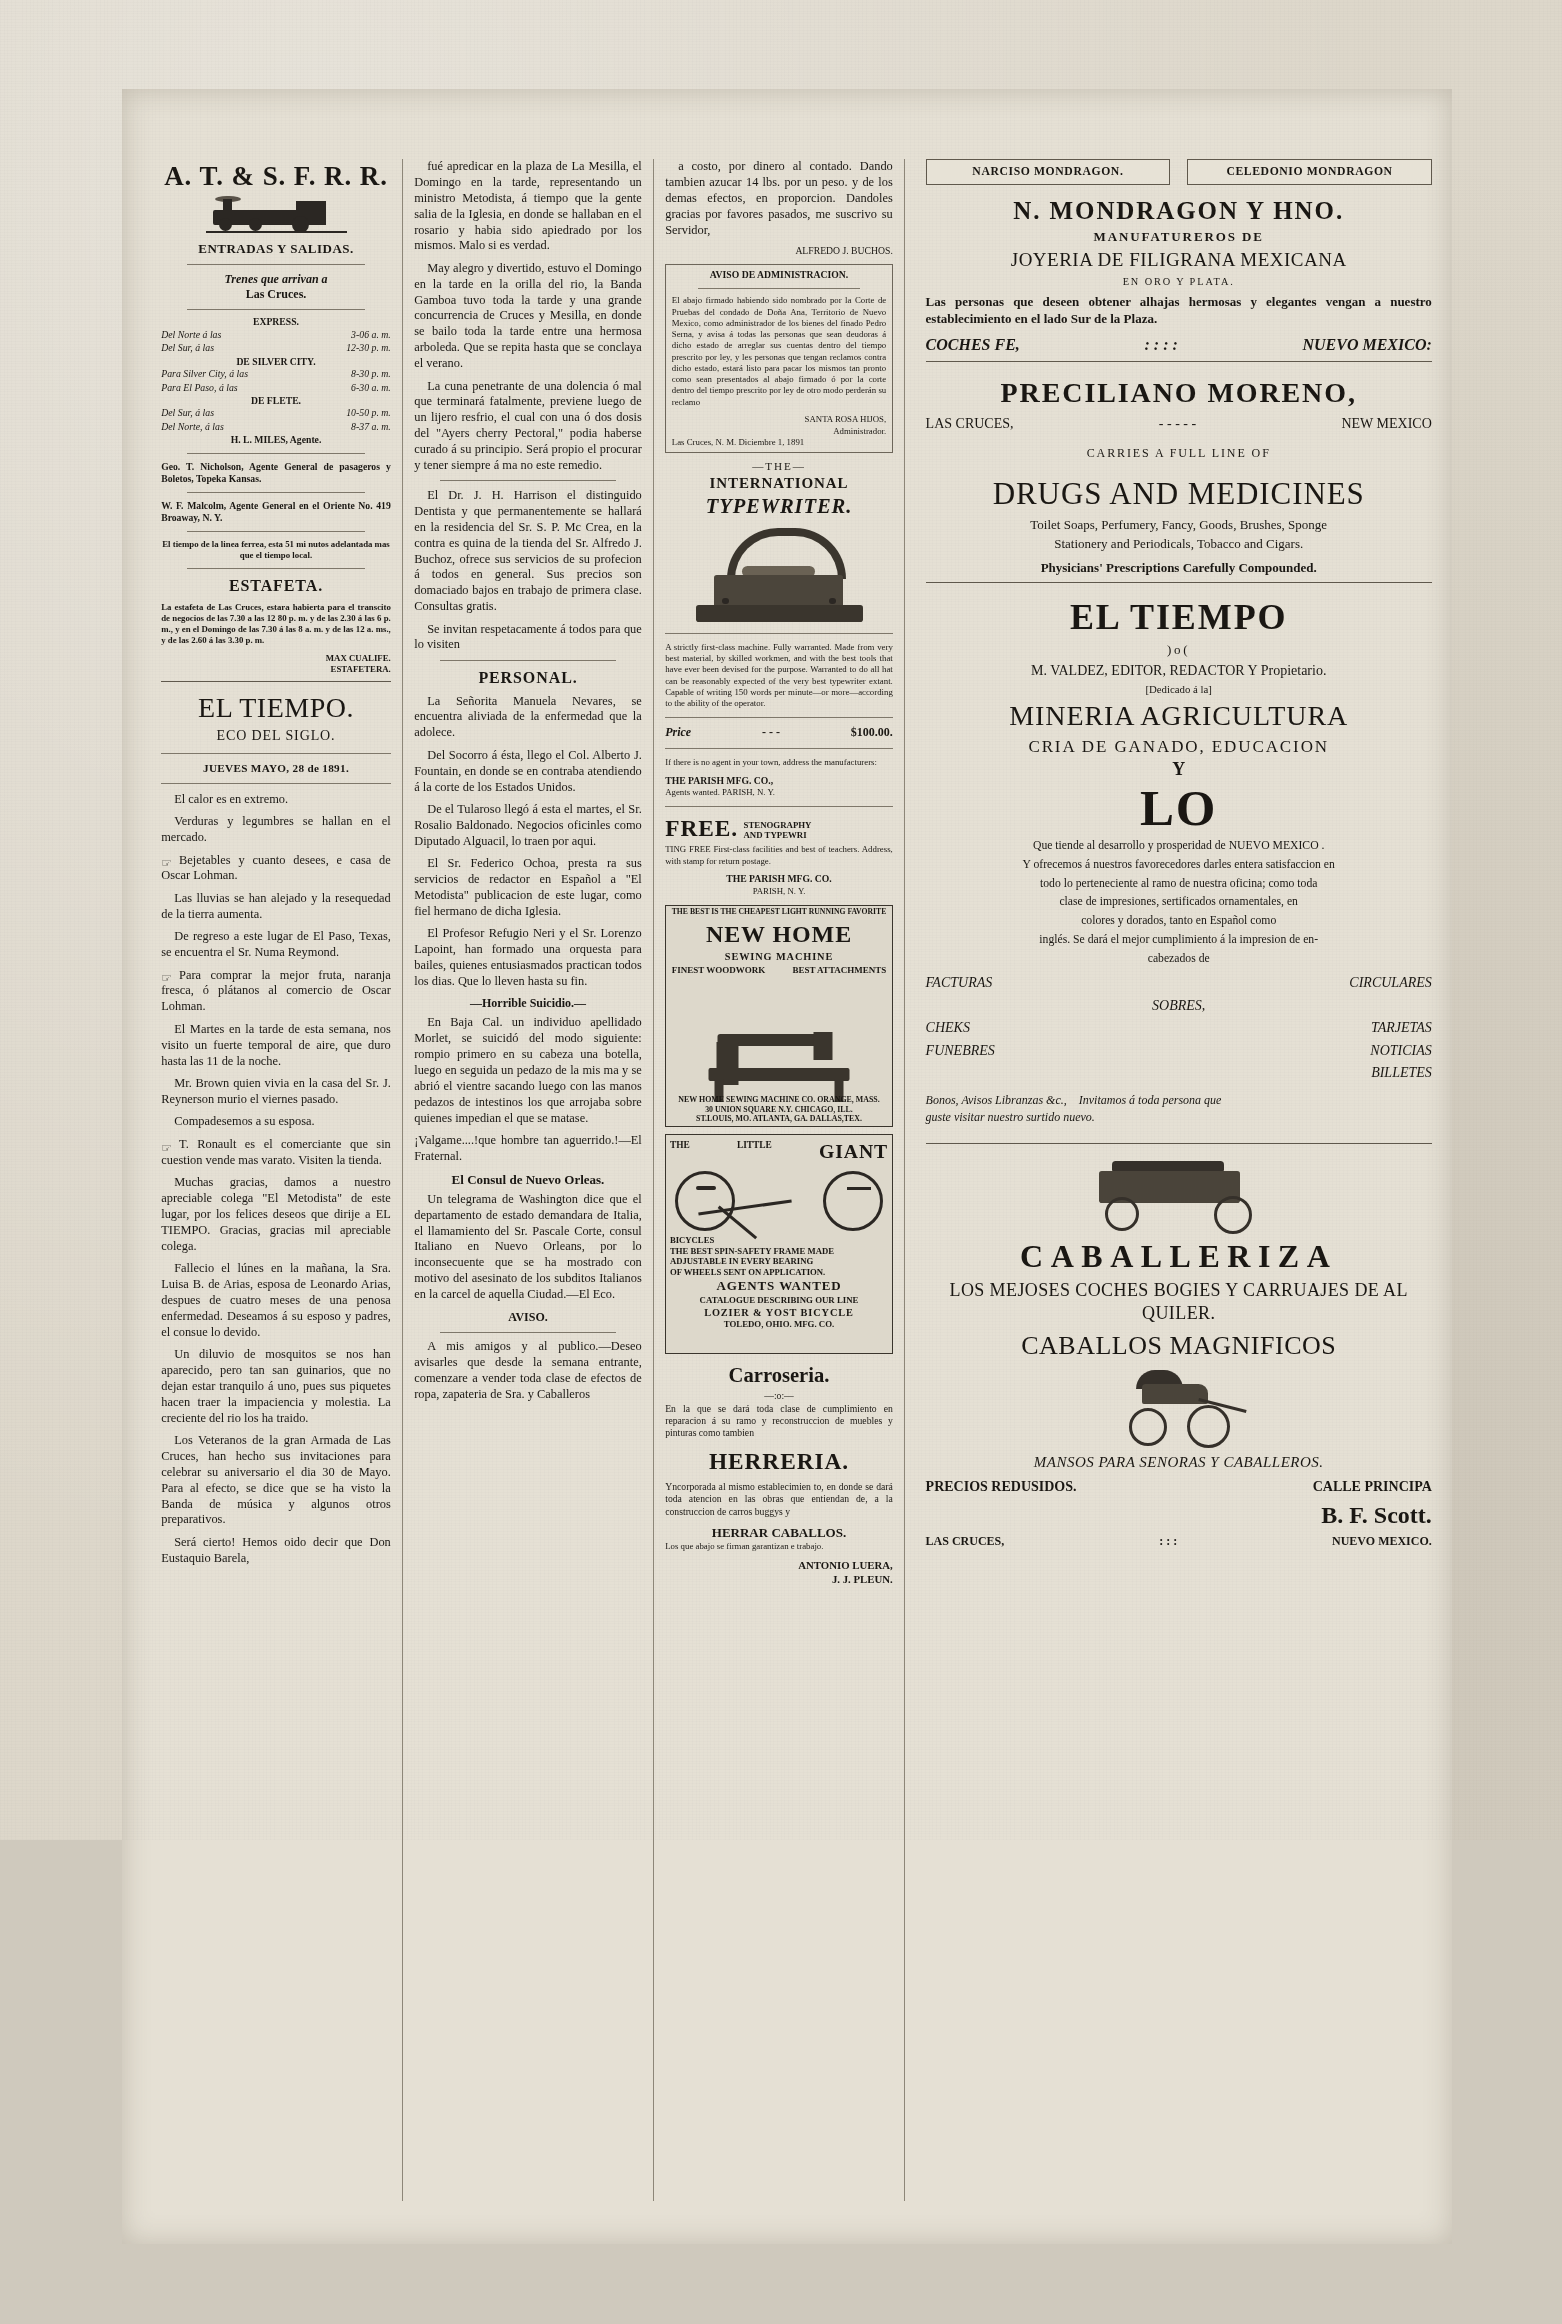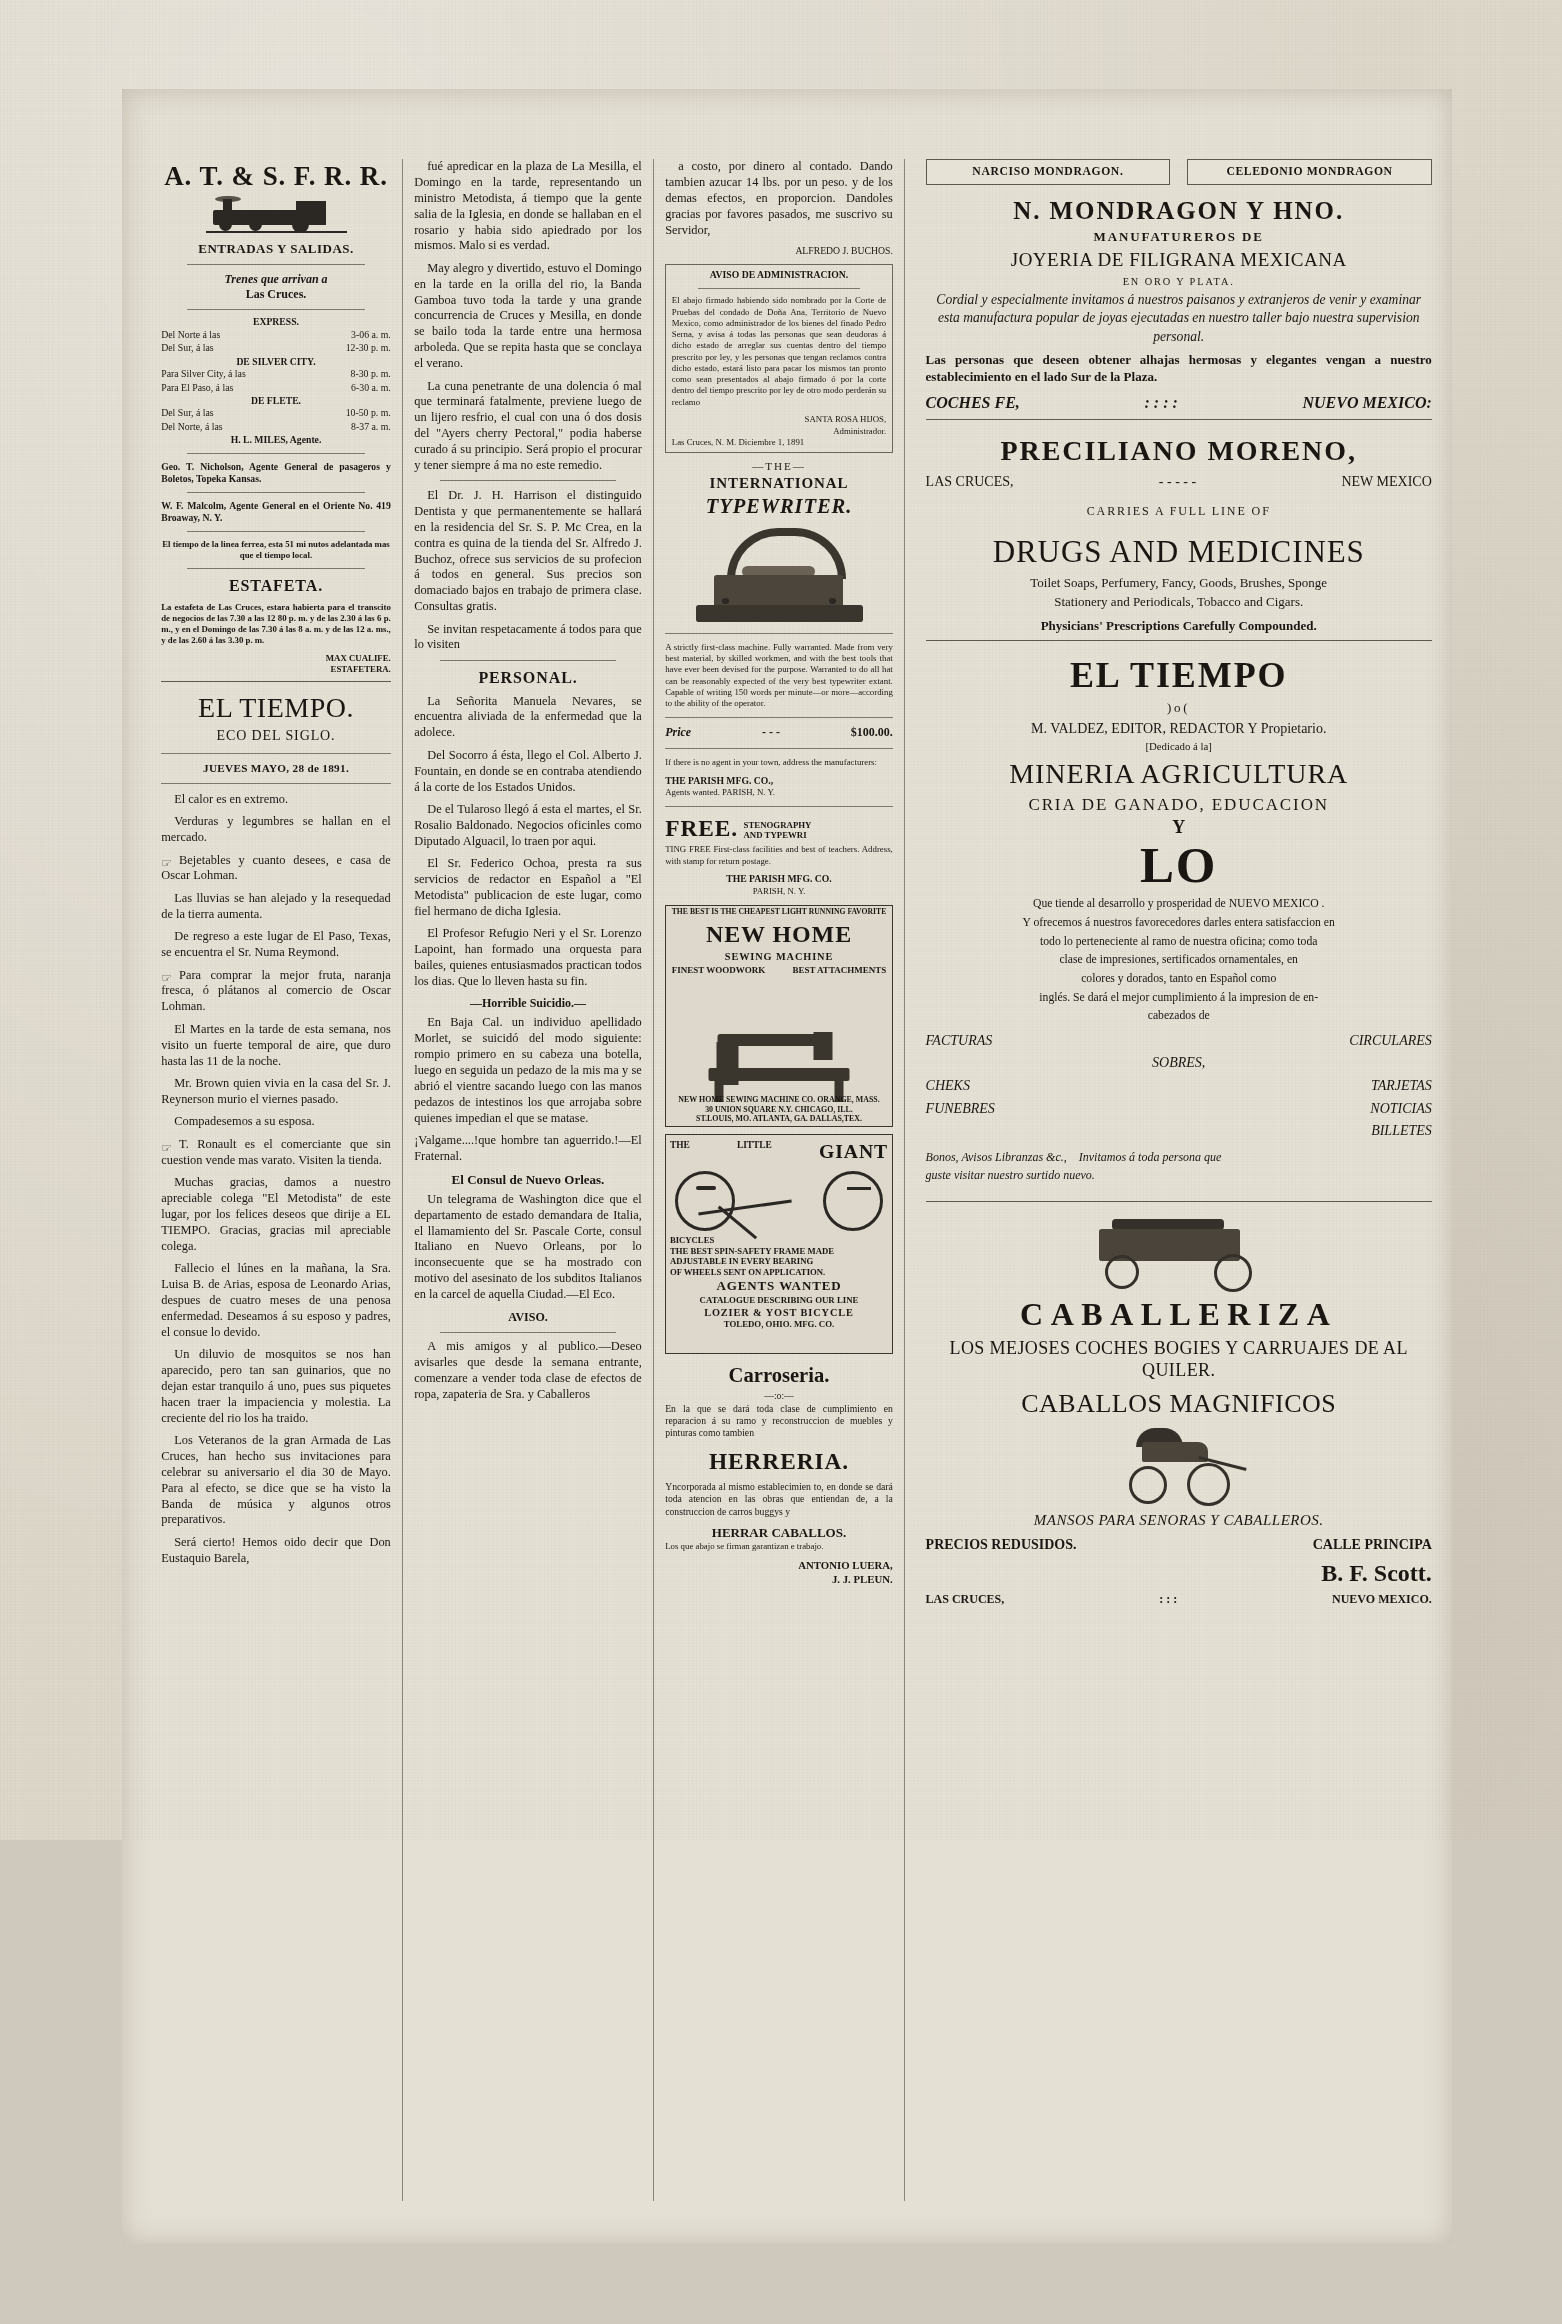--- a/index.html
+++ b/index.html
@@ -78,21 +78,21 @@
   .loco .w3{left:86px;width:17px;height:17px;bottom:0;}
   .loco .rail{position:absolute;left:0;bottom:0;width:141px;height:1.9px;background:#2b2723;}
 
   .hd-center{text-align:center;text-indent:0;font-weight:bold;}
   .xs{font-size:9.7px;}
   .tiny{font-size:8.8px;}
   .bold{font-weight:bold;}
   .ital{font-style:italic;}
 
   table.sched{width:100%;border-collapse:collapse;font-size:9.8px;}
-  table.sched td{padding:0 0 0.9px 0;vertical-align:top;}
+  table.sched td{padding:0 0 0.9px 0;vertical-align:top;font-style:italic;}
   table.sched td.r{text-align:right;white-space:nowrap;}
 
   .eltiempo{
     font-family:"Liberation Serif", serif;
     font-weight:normal;font-size:28px;text-align:center;text-indent:0;letter-spacing:0.5px;
     margin:5.6px 0 1.9px 0;
   }
   .eco{font-size:14px;text-align:center;letter-spacing:0.9px;text-indent:0;margin:0 0 2.8px 0;}
   .dateline{font-size:11.2px;text-align:center;text-indent:0;font-weight:bold;letter-spacing:0.3px;margin:2.8px 0 5.6px 0;}
 
@@ -472,21 +472,20 @@
 
       <div class="banner-names">
         <div class="namebox">NARCISO MONDRAGON.</div>
         <div class="namebox">CELEDONIO MONDRAGON</div>
       </div>
 
       <div class="mond-title">N. MONDRAGON Y HNO.</div>
       <div class="mond-sub">MANUFATUREROS DE</div>
       <div class="mond-joy">JOYERIA DE FILIGRANA MEXICANA</div>
       <div class="mond-oro">EN ORO Y PLATA.</div>
-      <div class="mond-it">Cordial y especialmente invitamos á nuestros paisanos y extranjeros de venir y examinar esta manufactura popular de joyas ejecutadas en nuestro taller bajo nuestra supervision personal.</div>
       <div class="mond-bold">Las personas que deseen obtener alhajas hermosas y elegantes vengan a nuestro establecimiento en el lado Sur de la Plaza.</div>
       <div class="mond-sf">
         <span>COCHES FE,</span>
         <span>:      :      :      :</span>
         <span>NUEVO MEXICO:</span>
       </div>
 
       <hr class="dbl">
 
       <div class="pres-name">PRECILIANO MORENO,</div>

